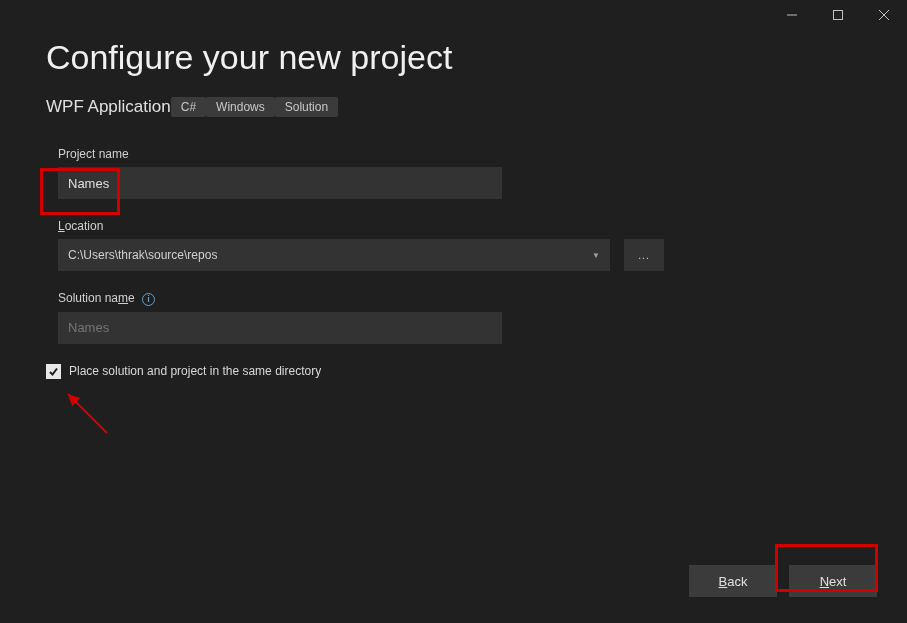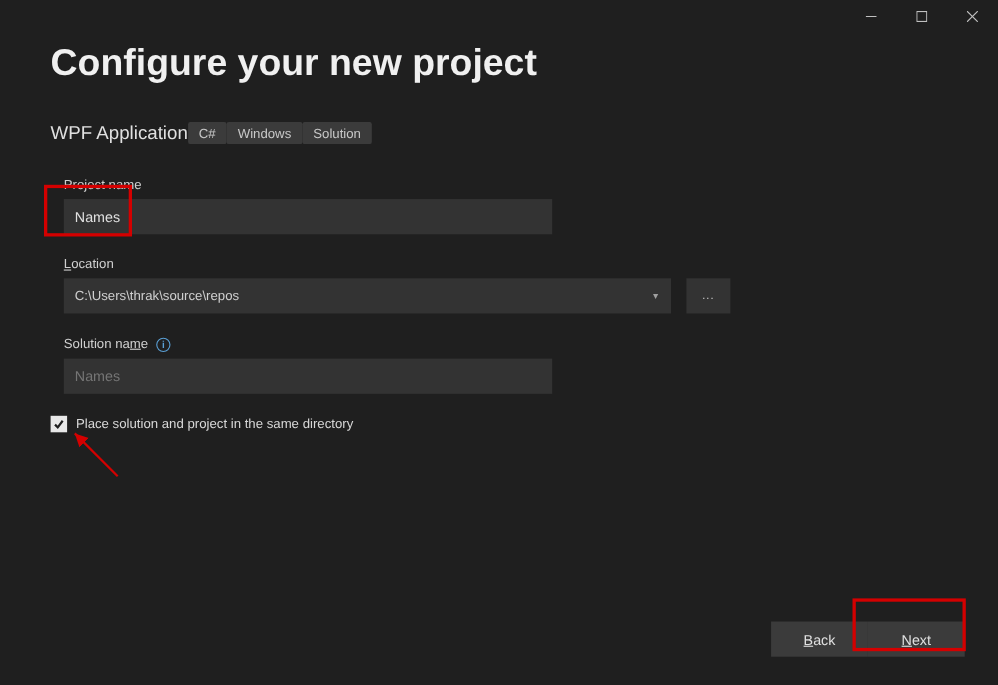--- a/index.html
+++ b/index.html
@@ -35,23 +35,23 @@
     .titlebar-btn svg {
       stroke: #c0c0c0;
       fill: none;
       stroke-width: 1;
     }
     .content {
       padding: 38px 46px 0 46px;
     }
     h1 {
       font-size: 34px;
-      font-weight: 700;
+      font-weight: 400;
       color: #f0f0f0;
-      margin-bottom: 34px;
+      margin-bottom: 20px;
     }
     .subtitle-row {
       display: flex;
       align-items: center;
       margin-bottom: 30px;
       text-align: center;
     }
     .subtitle {
       font-size: 17px;
       color: #e0e0e0;
@@ -157,20 +157,21 @@
     }
     .checkbox-label {
       font-size: 12px;
       color: #d8d8d8;
     }
     .footer {
       position: absolute;
       bottom: 26px;
       right: 30px;
       display: flex;
+      gap: 12px;
     }
     .footer-btn {
       width: 88px;
       height: 32px;
       background: #3b3b3b;
       color: #e0e0e0;
       font-size: 13px;
       display: flex;
       align-items: center;
       justify-content: center;

